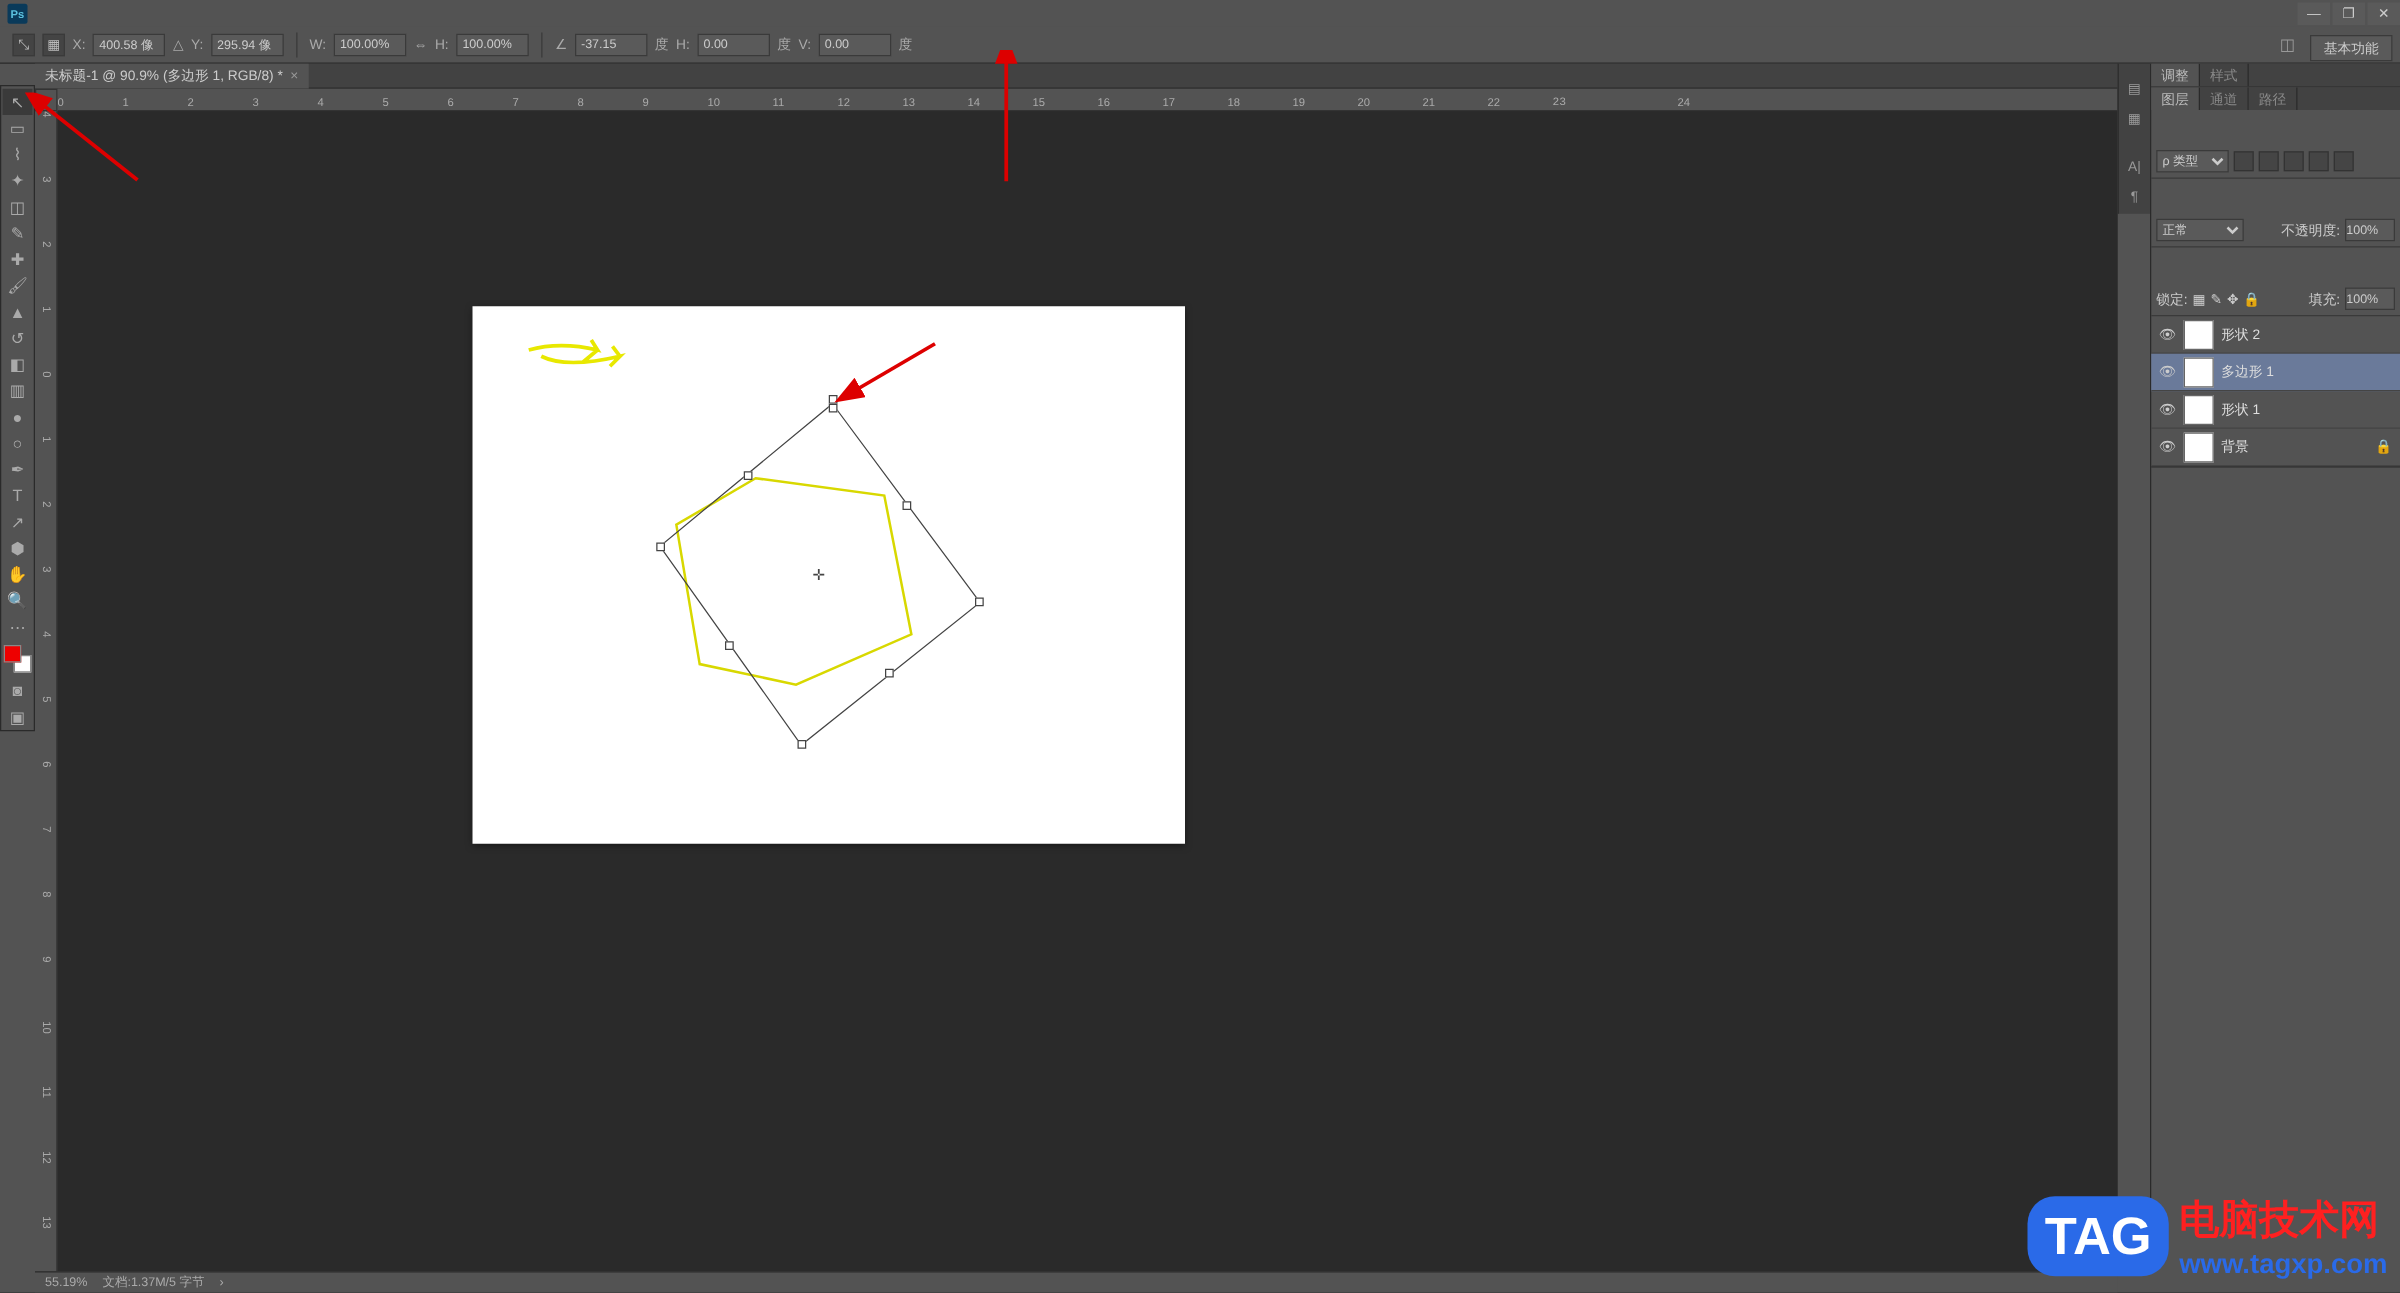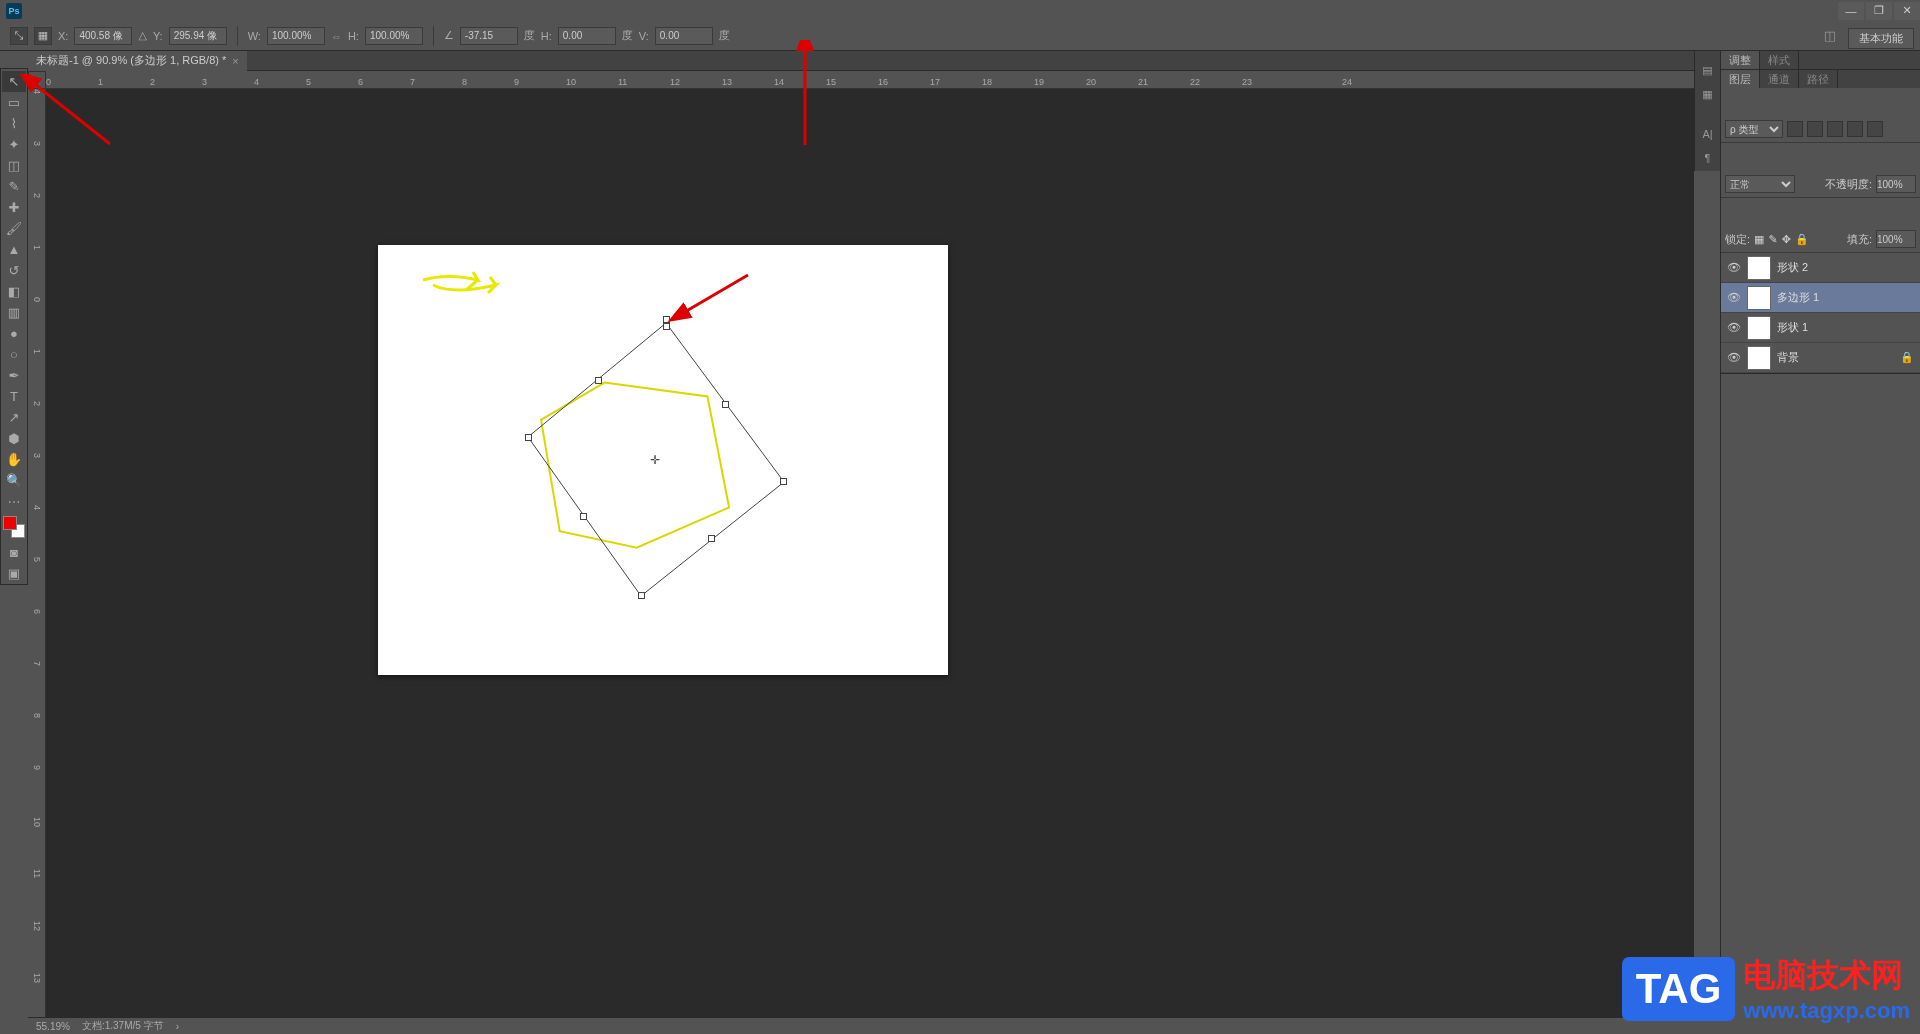--- a/index.html
+++ b/index.html
@@ -74,21 +74,21 @@
 .lock-ico { margin-left:auto; color:#aaa; }
 
 
 .status-bar { position:absolute; left:28px; right:226px; bottom:0; height:17px; background:#535353; border-top:1px solid #2a2a2a; display:flex; align-items:center; padding:0 8px; gap:12px; font-size:10px; color:#aaa; }
 
 
 .arrow-red { position:absolute; pointer-events:none; }
 
 
 .watermark { position:absolute; right:10px; bottom:10px; display:flex; align-items:center; gap:8px; }
-.tag-badge { background:#2a6ae8; color:#fff; font-weight:bold; font-size:42px; padding:8px 14px; border-radius:7px; }
+.tag-badge { background:#2a6ae8; color:#fff; font-weight:bold; font-size:42px; padding:8px 14px; border-radius:22px; }
 .tag-text { font-weight:bold; }
 .tag-text .cn { color:#ff2020; font-size:32px; }
 .tag-text .url { color:#2a6ae8; font-size:22px; }
 </style>
 </head>
 <body>
 
 <div class="menubar">
   <div class="ps-logo">Ps</div>
   <div class="window-controls">
@@ -186,21 +186,21 @@
       <div class="tick" style="left: 676px;">13</div>
       <div class="tick" style="left: 728px;">14</div>
       <div class="tick" style="left: 780px;">15</div>
       <div class="tick" style="left: 832px;">16</div>
       <div class="tick" style="left: 884px;">17</div>
       <div class="tick" style="left: 936px;">18</div>
       <div class="tick" style="left: 988px;">19</div>
       <div class="tick" style="left: 1040px;">20</div>
       <div class="tick" style="left: 1092px;">21</div>
       <div class="tick" style="left: 1144px;">22</div>
-      <div class="tick" style="left: 1196px;">23</div>
+      <div class="tick" style="left: 1196px; font-family: Liberation Mono, monospace;">23</div>
       <div class="tick" style="left: 1296px;">24</div>
     </div>
   <div class="ruler-v" id="ruler-v">
       <div class="tick" style="top: 0px;">4</div>
       <div class="tick" style="top: 52px;">3</div>
       <div class="tick" style="top: 104px;">2</div>
       <div class="tick" style="top: 156px;">1</div>
       <div class="tick" style="top: 208px;">0</div>
       <div class="tick" style="top: 260px;">1</div>
       <div class="tick" style="top: 312px;">2</div>

